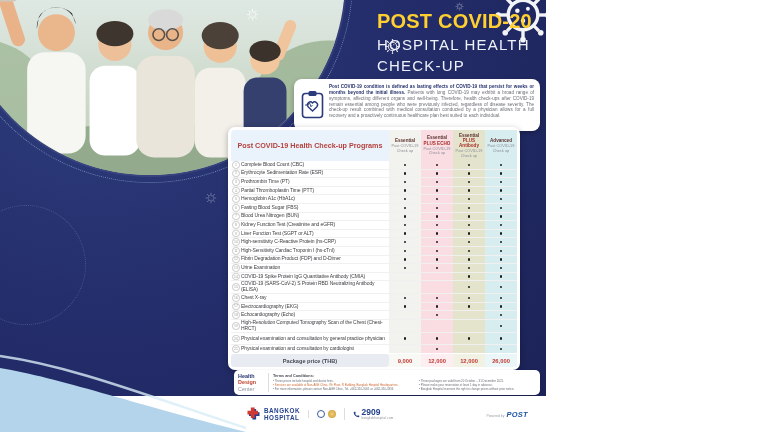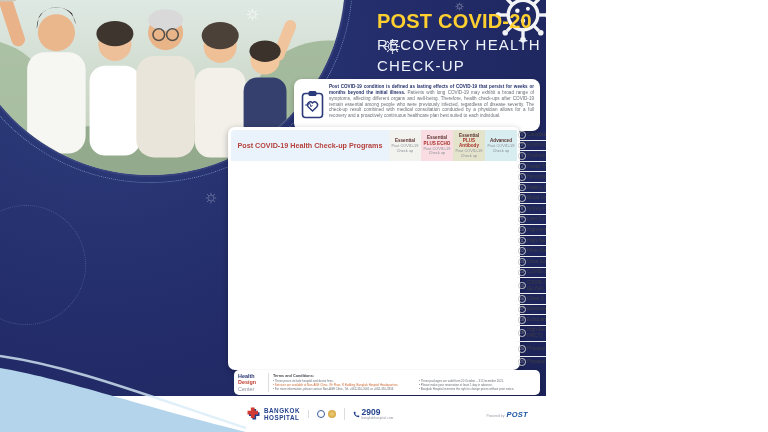--- a/index.html
+++ b/index.html
@@ -17,21 +17,21 @@
   .head .title{font-size:20px;font-weight:800;color:#ffd02f;line-height:26px;letter-spacing:.2px;}
   .head .sub{font-size:15px;color:#eef2fb;letter-spacing:1.2px;line-height:21px;font-weight:400;}
   
   .intro{position:absolute;left:294px;top:79px;width:246px;height:52px;background:#fff;border-radius:8px;
     padding:5px 6px 4px 35px;box-sizing:border-box;z-index:2;box-shadow:0 2px 5px rgba(0,0,0,.25);}
   .intro .icon{position:absolute;left:7px;top:11px;}
   .intro p{margin:0;font-size:4.6px;line-height:5.85px;color:#6a6f76;text-align:justify;}
   .intro b{color:#23306b;}
   
   .card{position:absolute;left:228px;top:127px;width:292px;height:243px;background:#fff;border-radius:7px;padding:3px;
-    box-sizing:border-box;display:flex;flex-direction:row;z-index:2;box-shadow:0 2px 6px rgba(0,0,0,.3);}
+    box-sizing:border-box;display:flex;flex-direction:column;z-index:2;box-shadow:0 2px 6px rgba(0,0,0,.3);}
   .thead{display:flex;height:31px;flex:none;}
   .ttitle{width:158px;background:#eaf3fc;border-radius:4px 0 0 0;color:#b5413c;font-weight:700;font-size:7.2px;
     display:flex;align-items:center;justify-content:center;text-align:center;}
   .thcol{width:32px;display:flex;flex-direction:column;align-items:center;justify-content:center;text-align:center;
     padding:1px 2px;box-sizing:border-box;}
   .thcol .l1{font-size:4.6px;font-weight:700;color:#5d3431;line-height:5.2px;}
   .thcol .l2{font-size:4.6px;font-weight:700;color:#a82f28;line-height:5.2px;}
   .thcol .subt{font-size:3.9px;color:#8b8f97;line-height:4.5px;margin-top:1px;}
   .tbody{flex:1;display:flex;flex-direction:column;min-height:0;}
   .trow{display:flex;flex:1;align-items:stretch;min-height:0;}
@@ -169,21 +169,21 @@
     </svg>
   <svg class="virus" style="left:455px;top:2px;width:9px;height:9px;opacity:.55">
       <use href="#virus"></use>
     </svg>
   <svg class="virus" style="left:205px;top:192px;width:12px;height:12px;opacity:.35">
       <use href="#virus"></use>
     </svg>
 
   <div class="head">
     <div class="title">POST COVID-20</div>
-    <div class="sub">RECOVERY HEALTH</div>
+    <div class="sub">HOSPITAL HEALTH</div>
     <div class="sub">CHECK-UP PROGRAMS</div>
   </div>
 
   <div class="intro">
     <svg class="icon" width="23" height="29" viewBox="0 0 23 29">
       <rect x="1.5" y="3.5" width="20" height="24" rx="3" fill="none" stroke="#2a3a7a" stroke-width="1.6"></rect>
       <rect x="7.5" y="1" width="8" height="5" rx="1.5" fill="#2a3a7a"></rect>
       <path d="M11.5,21 l-4.2,-4.1 a2.9,2.9 0 0 1 4.2,-4 a2.9,2.9 0 0 1 4.2,4 z" fill="none" stroke="#2a3a7a" stroke-width="1.4"></path>
       <polyline points="4,15 7,15 8.5,12.8 10,16.8 11.5,15" fill="none" stroke="#2a3a7a" stroke-width=".9"></polyline>
     </svg>

